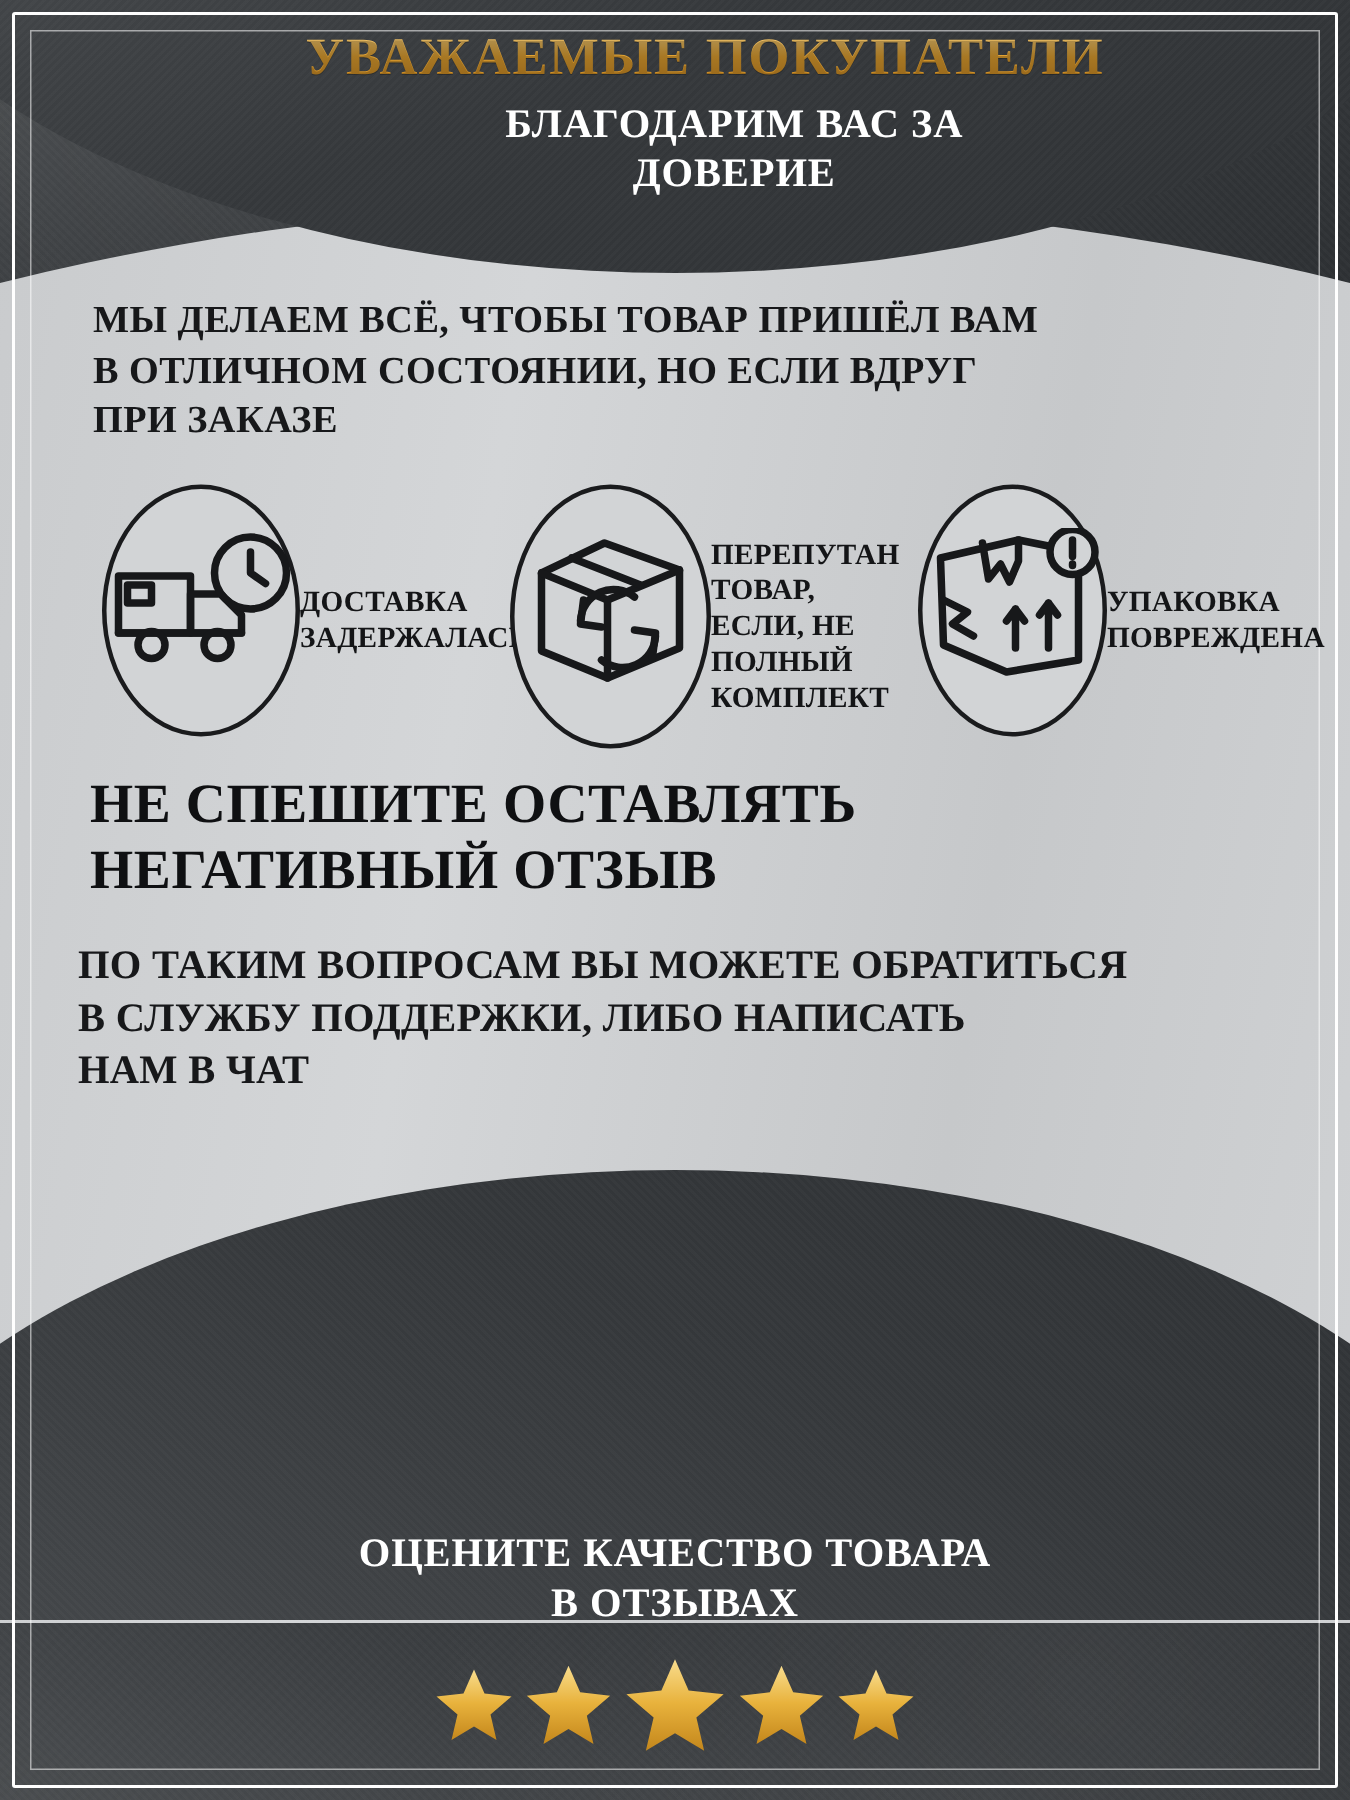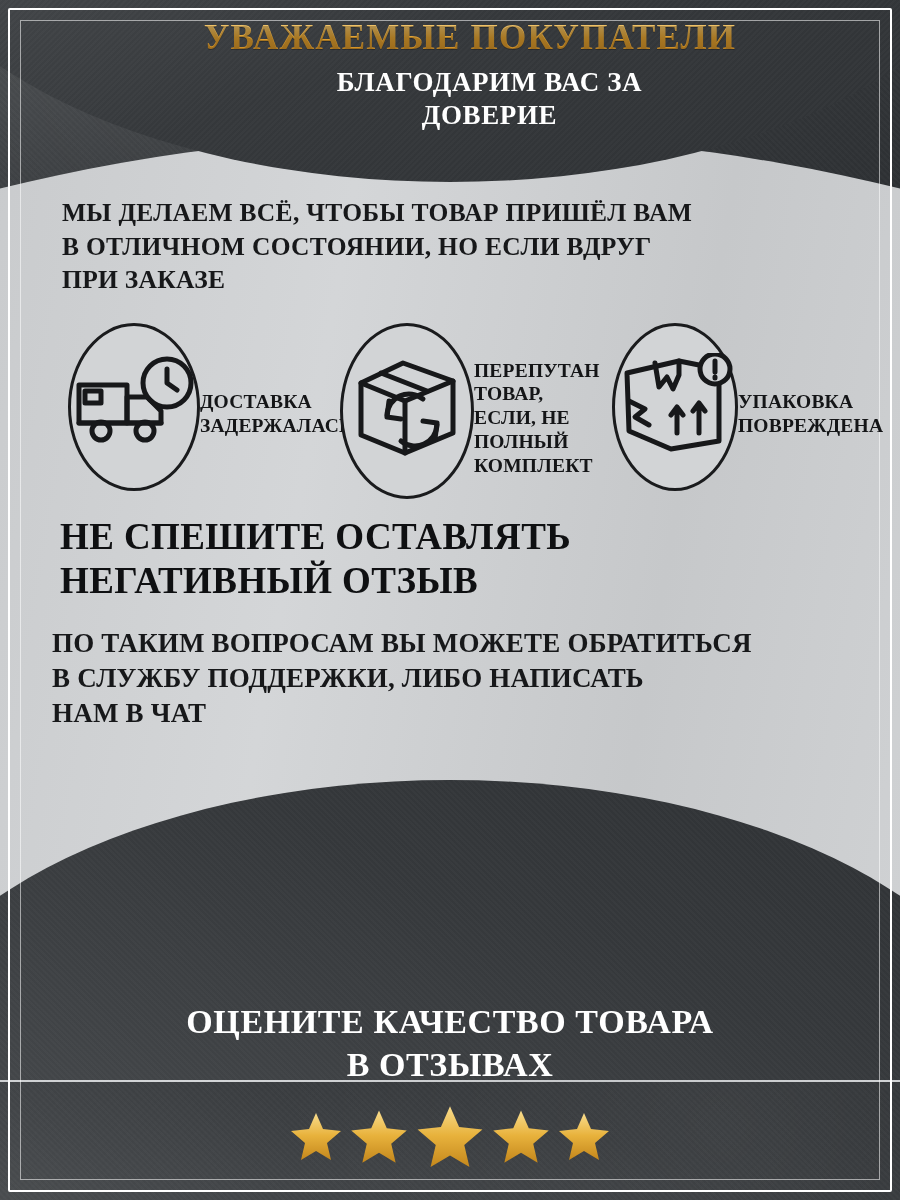--- a/index.html
+++ b/index.html
@@ -235,21 +235,21 @@
 
   
   .footer {
     position: absolute;
     left: 0; bottom: 24px;
     width: 900px;
     text-align: center;
     z-index: 6;
   }
   .footer-text {
-    font-size: 34px;
+    font-size: 27px;
     font-weight: bold;
     line-height: 1.25;
     color: #ffffff;
     letter-spacing: 0.6px;
   }
   .stars {
     margin-top: 14px;
     display: flex;
     justify-content: center;
     align-items: center;

